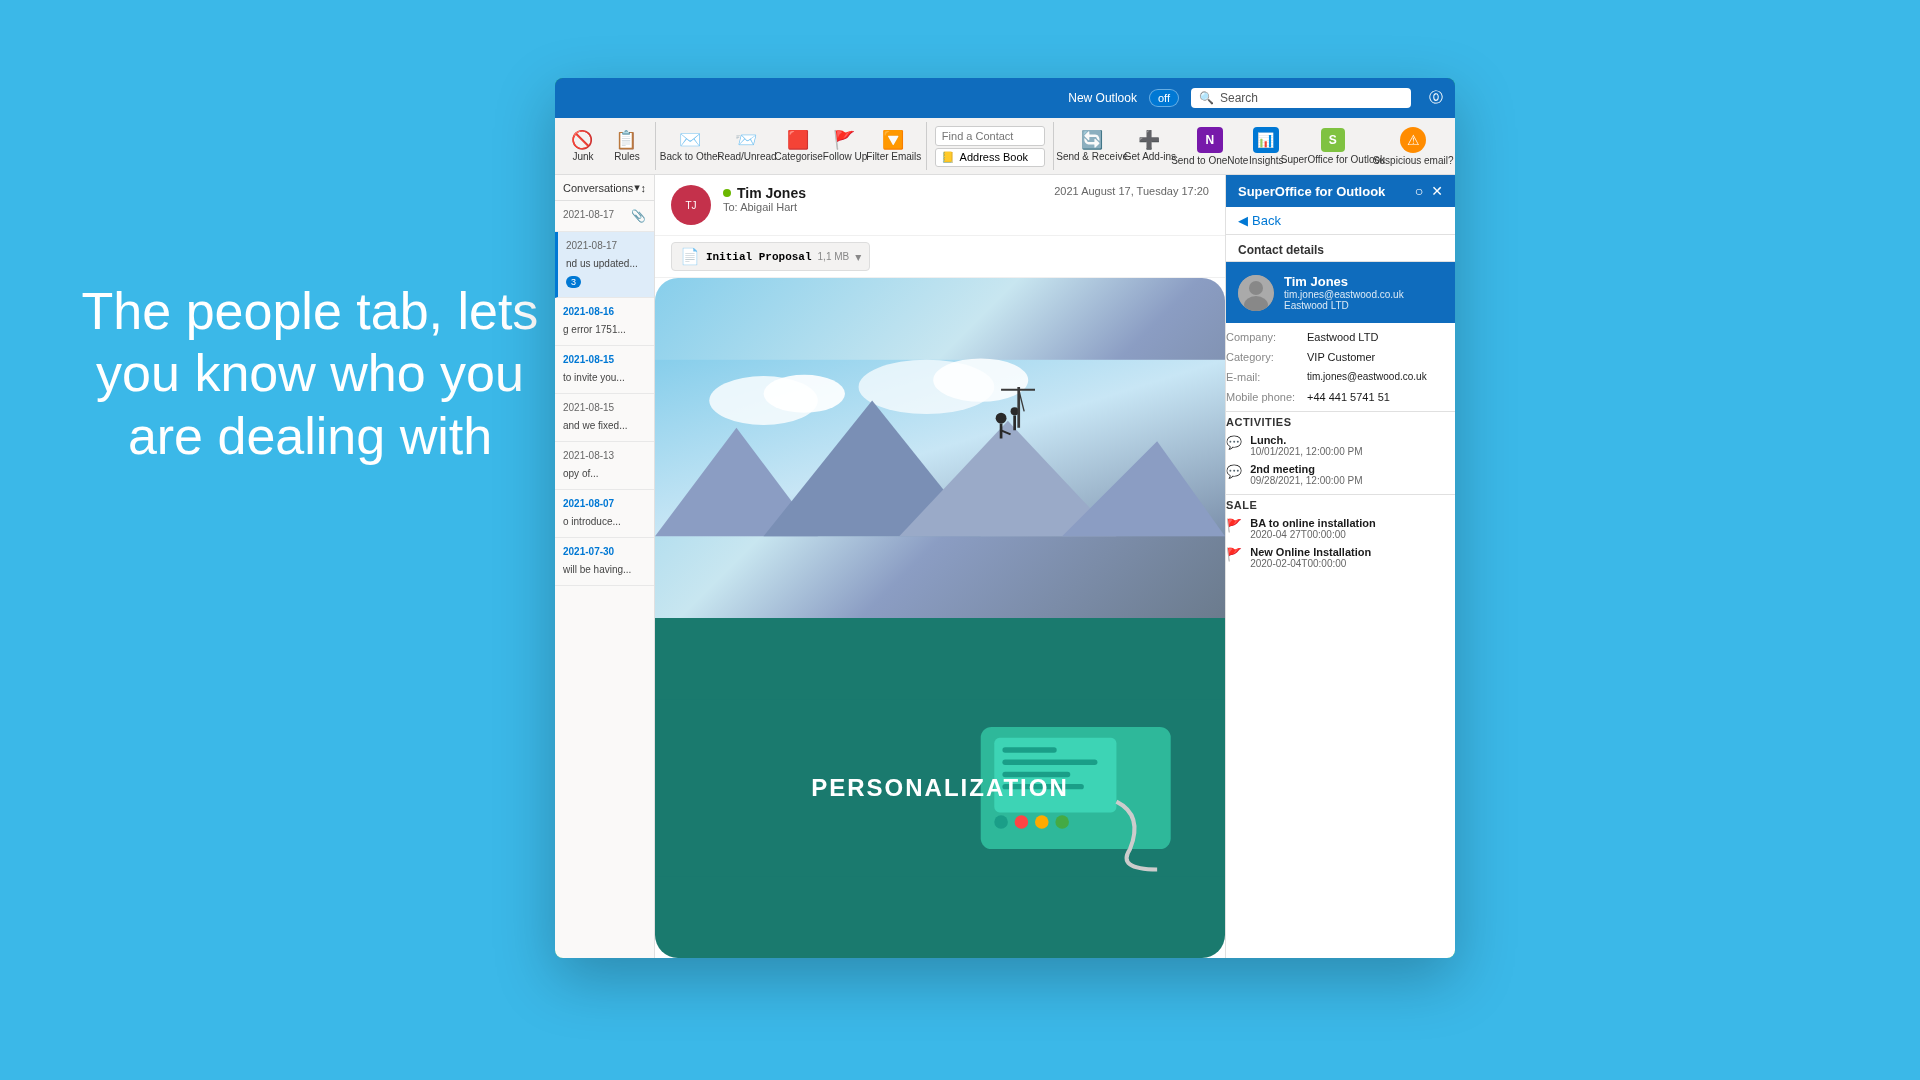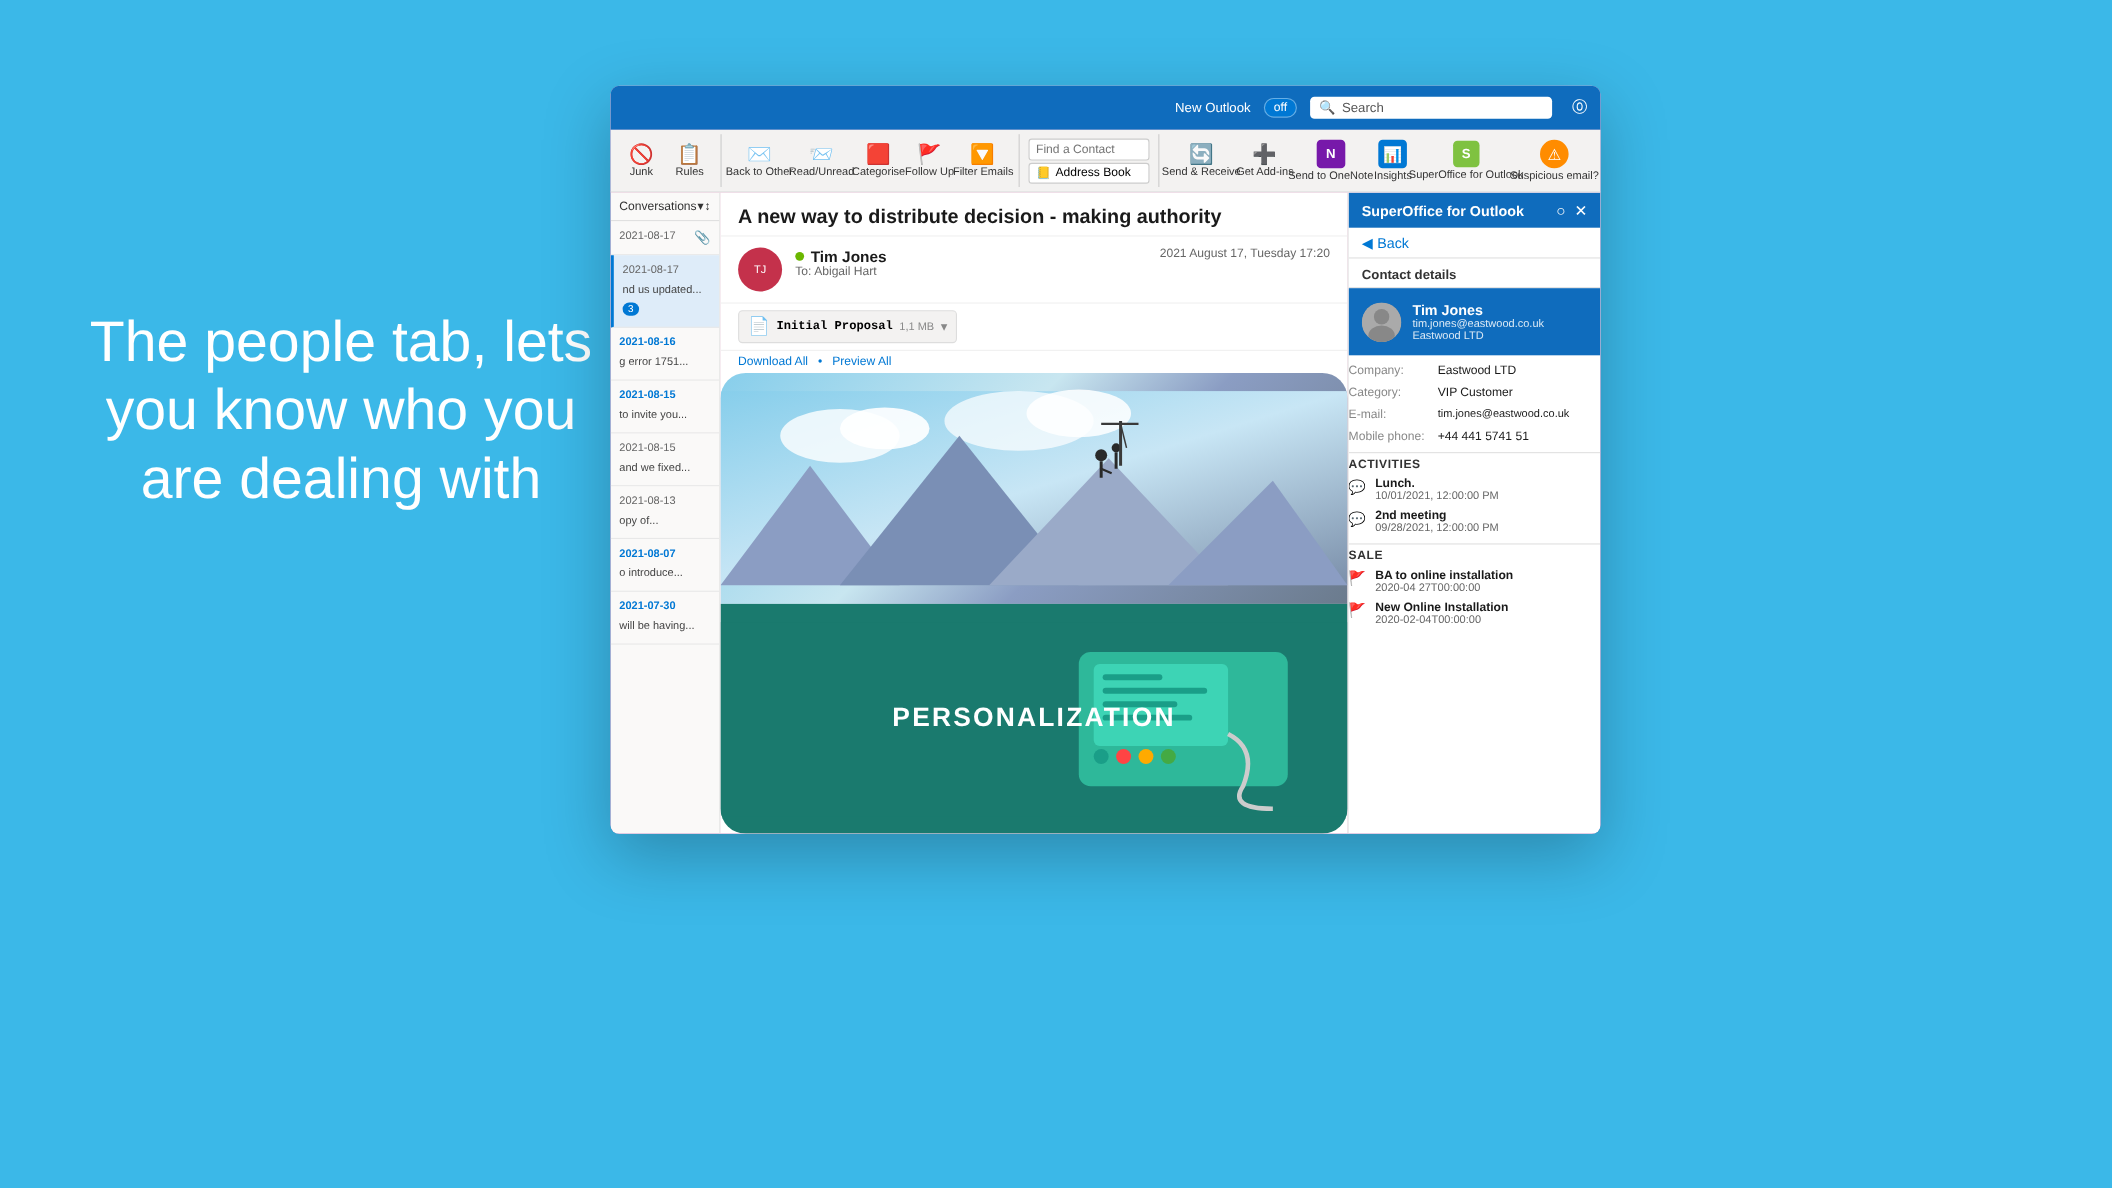--- a/index.html
+++ b/index.html
@@ -24,22 +24,22 @@
       line-height: 1.2;
       text-align: center;
     }
 
     
     .outlook-window {
       position: absolute;
       left: 555px;
       top: 78px;
       width: 900px;
-      height: 680px;
-      background: #f9a8d4;
+      height: 880px;
+      background: #22c55e;
       border-radius: 8px;
       box-shadow: 0 20px 60px rgba(0,0,0,0.25);
       overflow: hidden;
       display: flex;
       flex-direction: column;
     }
 
     
     .top-bar {
       background: #0f6cbd;
@@ -687,21 +687,20 @@
         <span class="conv-snippet">o introduce...</span>
       </div>
 
       <div class="conv-item">
         <span class="conv-date blue">2021-07-30</span>
         <span class="conv-snippet">will be having...</span>
       </div>
     </div>
 
     <div class="email-pane">
-      <div class="email-subject">A new way to distribute decision - making authority</div>
       <div class="email-meta">
         <div class="avatar-circle">
           <span>TJ</span>
         </div>
         <div class="sender-info">
           <div class="sender-name">
             <span class="online-dot"></span>
             <span>Tim Jones</span>
           </div>
           <div class="to-line">
@@ -711,25 +710,20 @@
         </div>
         <div class="email-timestamp">2021 August 17, Tuesday 17:20</div>
       </div>
       <div class="attachment-row">
         <div class="attachment-chip">
           <span class="attachment-icon">📄</span>
           <span class="attachment-name">Initial Proposal</span>
           <span class="attachment-size">1,1 MB</span>
           <span class="attachment-expand">▾</span>
         </div>
-      </div>
-      <div class="download-links">
-        <span>Download All</span>
-        <span>•</span>
-        <span>Preview All</span>
       </div>
       <div class="email-body-image">
         <div class="fake-email-image">
 
           <div class="img-top-half">
             <svg viewBox="0 0 420 130" xmlns="http://www.w3.org/2000/svg" style="position:absolute;bottom:0;width:100%;height:100%">
               <defs>
                 <linearGradient id="skyGrad" x1="0%" y1="0%" x2="100%" y2="100%">
                   <stop offset="0%" style="stop-color:#87ceeb"></stop>
                   <stop offset="50%" style="stop-color:#c8e6f5"></stop>

